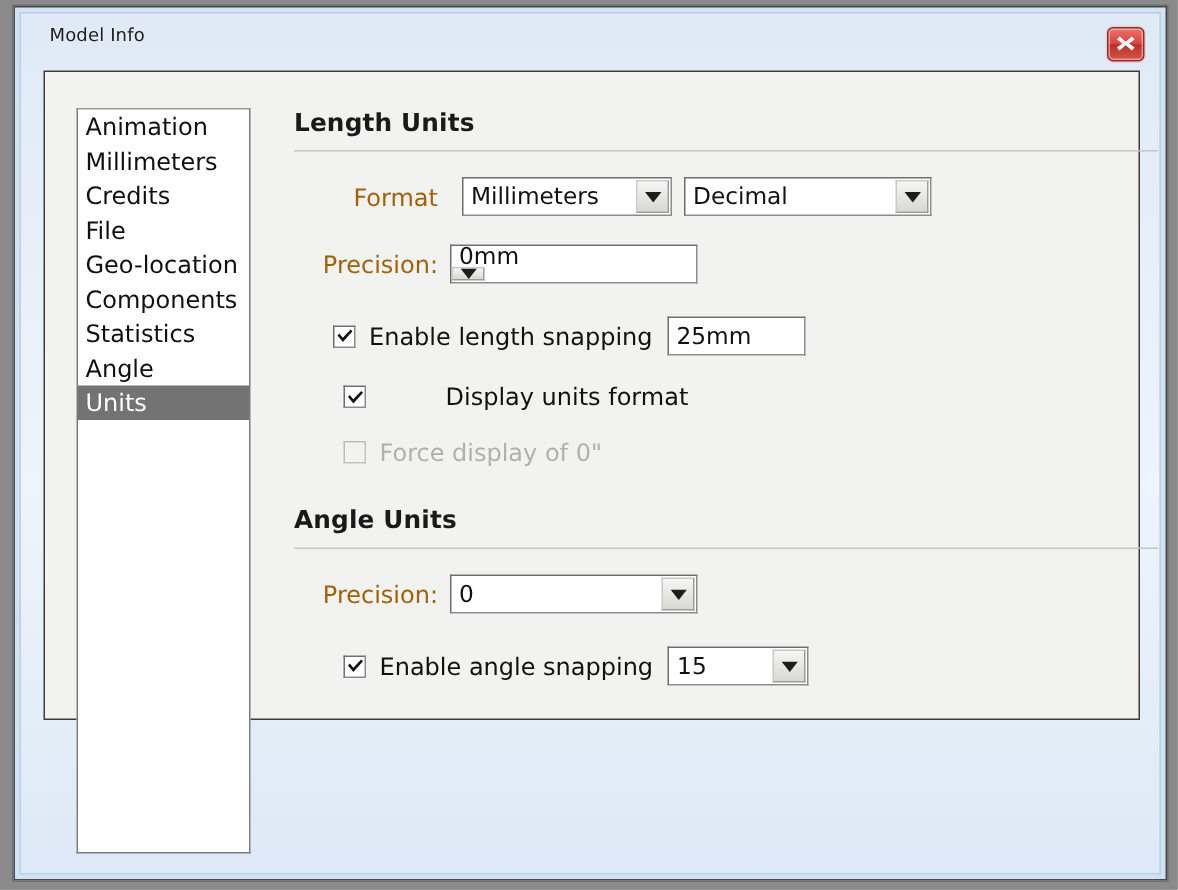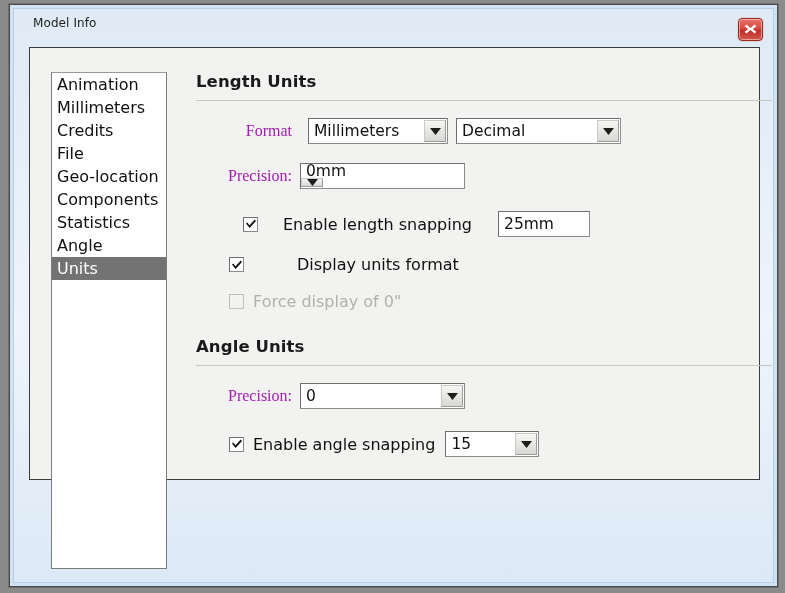--- a/index.html
+++ b/index.html
@@ -142,23 +142,22 @@
   }
 
   .row {
     display: flex;
     align-items: center;
     white-space: nowrap;
   }
 
   .field-label {
     font-size: 16px;
-    color: #a21caf;
+    color: #a16207;
     text-align: right;
-    font-family: Liberation Serif, serif;
   }
 
   
   .combo {
     display: inline-flex;
     align-items: stretch;
     height: 26px;
     background: #ffffff;
     border: 1px solid #8c8c8c;
     border-top-color: #6e6e6e;
@@ -328,21 +327,21 @@
             <div class="combo" style="width:165px; margin-left:8px;flex-direction:column;">
               <div class="combo-value">0mm</div>
               <div class="combo-arrow">
                 <svg width="11" height="7" viewBox="0 0 11 7">
                     <path d="M0 0 L11 0 L5.5 7 Z" fill="#1d1d1d"></path>
                   </svg>
               </div>
             </div>
           </div>
 
-          <div class="check-row" style="margin-top:22px; margin-left:47px;gap:16px;">
+          <div class="check-row" style="margin-top:22px; margin-left:26px;">
             <div class="checkbox">
               <span>
                 <svg width="12" height="10" viewBox="0 0 12 10">
                   <path d="M1 4.6 L2.2 3.4 L4.5 6.2 L9.8 0.6 L11 1.9 L4.6 9 Z" fill="#131313"></path>
                 </svg>
               </span>
             </div>
             <div class="check-label">Enable length snapping</div>
             <div class="text-input" style="width:92px; margin-left:10px;">25mm</div>
           </div>

